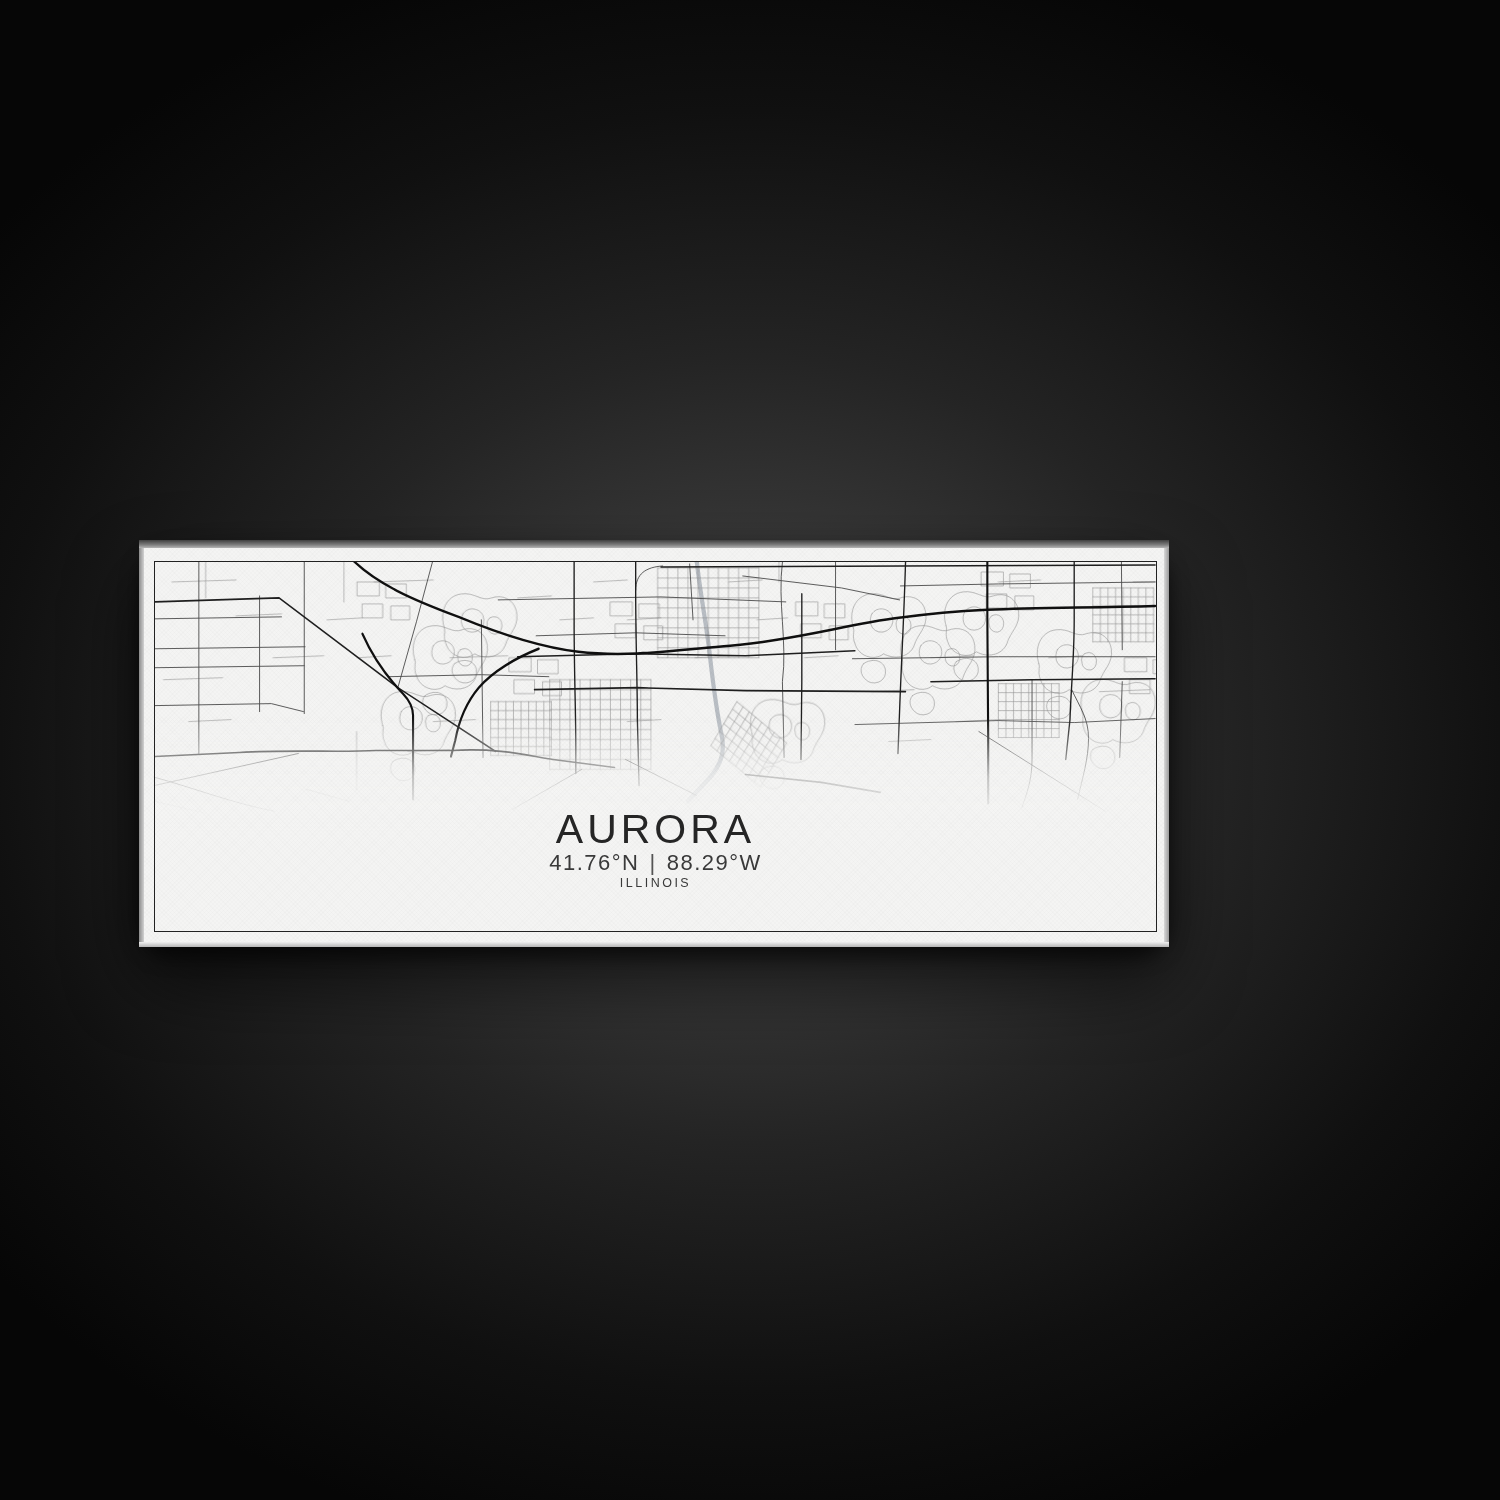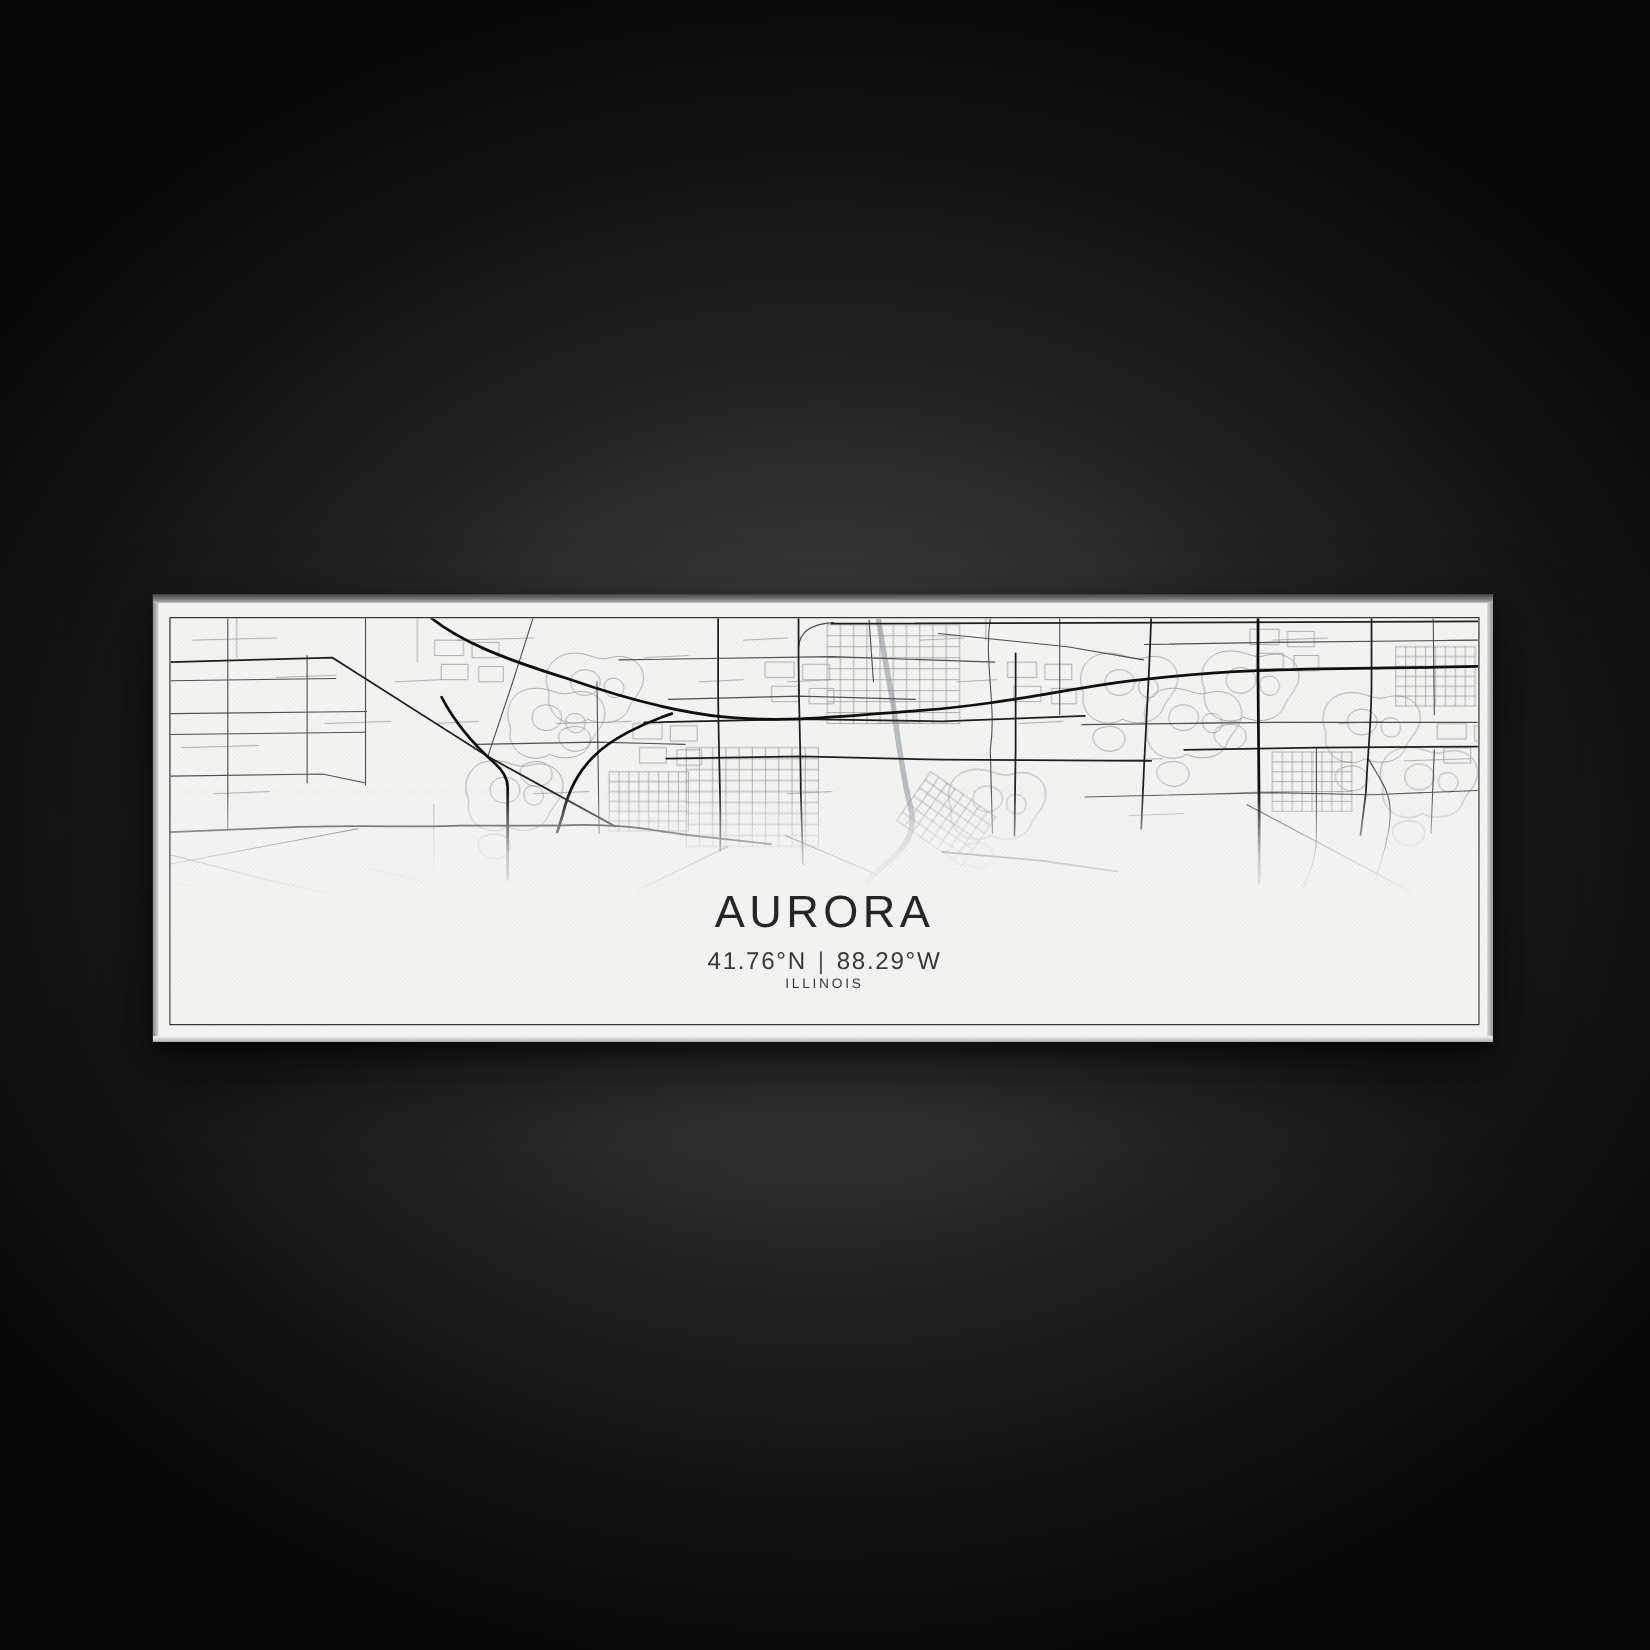--- a/index.html
+++ b/index.html
@@ -1,43 +1,43 @@
 <!DOCTYPE html>
 <html><head>
 <meta charset="utf-8">
 <style>
   html,body{margin:0;padding:0;width:1500px;height:1500px;overflow:hidden;
     font-family:"Liberation Sans","DejaVu Sans",sans-serif;}
   .scene{position:absolute;inset:0;
     background:
       radial-gradient(ellipse 980px 820px at 50% 50%, #4e4e4e 0%, #3a3a3a 22%, #242424 48%, #101010 78%, #060606 100%);
   }
-  .canvas-print{position:absolute;left:139px;top:540px;width:1218px;height:407px;
+  .canvas-print{position:absolute;left:139px;top:540px;width:1030px;height:407px;
     background:#e8e8e8;
-    box-shadow:0 10px 18px rgba(0,0,0,.55), 0 34px 70px rgba(0,0,0,.6);}
+    box-shadow:0 10px 18px rgba(0,0,0,.55), 0 34px 70px rgba(0,0,0,.6);border-radius:32px;}
   .edge-top{position:absolute;top:0;left:0;right:0;height:8px;
     background:linear-gradient(#3f3f3f,#7d7d7d 60%,#b5b5b5);}
   .edge-left{position:absolute;top:8px;bottom:5px;left:0;width:5px;
     background:linear-gradient(90deg,#8a8a8a,#d2d2d2);}
   .edge-right{position:absolute;top:8px;bottom:5px;right:0;width:5px;
     background:linear-gradient(270deg,#9a9a9a,#d8d8d8);}
   .edge-bottom{position:absolute;left:0;right:0;bottom:0;height:5px;
     background:linear-gradient(0deg,#b5b5b5,#efefef);}
   .canvas-face{position:absolute;left:5px;right:5px;top:8px;bottom:5px;background:#f4f4f3;}
   .map-frame{position:absolute;left:10px;top:13px;right:7px;bottom:10px;
     border:1.5px solid #222;overflow:hidden;}
   .map-frame svg{position:absolute;inset:0;width:100%;height:100%;}
   .fade{position:absolute;inset:0;pointer-events:none;
     background:linear-gradient(to bottom,
       rgba(244,244,243,0) 0%, rgba(244,244,243,0) 42%,
       rgba(244,244,243,.78) 58%, rgba(244,244,243,.97) 68%,
       #f4f4f3 76%, #f4f4f3 100%);}
   .labels{position:absolute;left:0;right:0;top:247px;text-align:center;color:#2b2b2b;}
   .city{font-size:41px;font-weight:300;letter-spacing:4px;line-height:1;color:#262626;}
-  .coords{margin-top:11px;font-size:22px;font-weight:300;letter-spacing:1.5px;color:#3a3a3a;}
+  .coords{font-size:22px;font-weight:300;letter-spacing:1.5px;color:#3a3a3a;}
   .coords .sep{margin:0 10px;color:#555;}
   .state{font-size:12.5px;font-weight:400;letter-spacing:2.5px;color:#3a3a3a;}
   .texture{position:absolute;inset:0;pointer-events:none;opacity:.8;
     background:
       repeating-linear-gradient(45deg, rgba(0,0,0,.016) 0 1px, rgba(0,0,0,0) 1px 3px),
       repeating-linear-gradient(-45deg, rgba(0,0,0,.016) 0 1px, rgba(0,0,0,0) 1px 3px);}
 </style>
 </head>
 <body>
 

